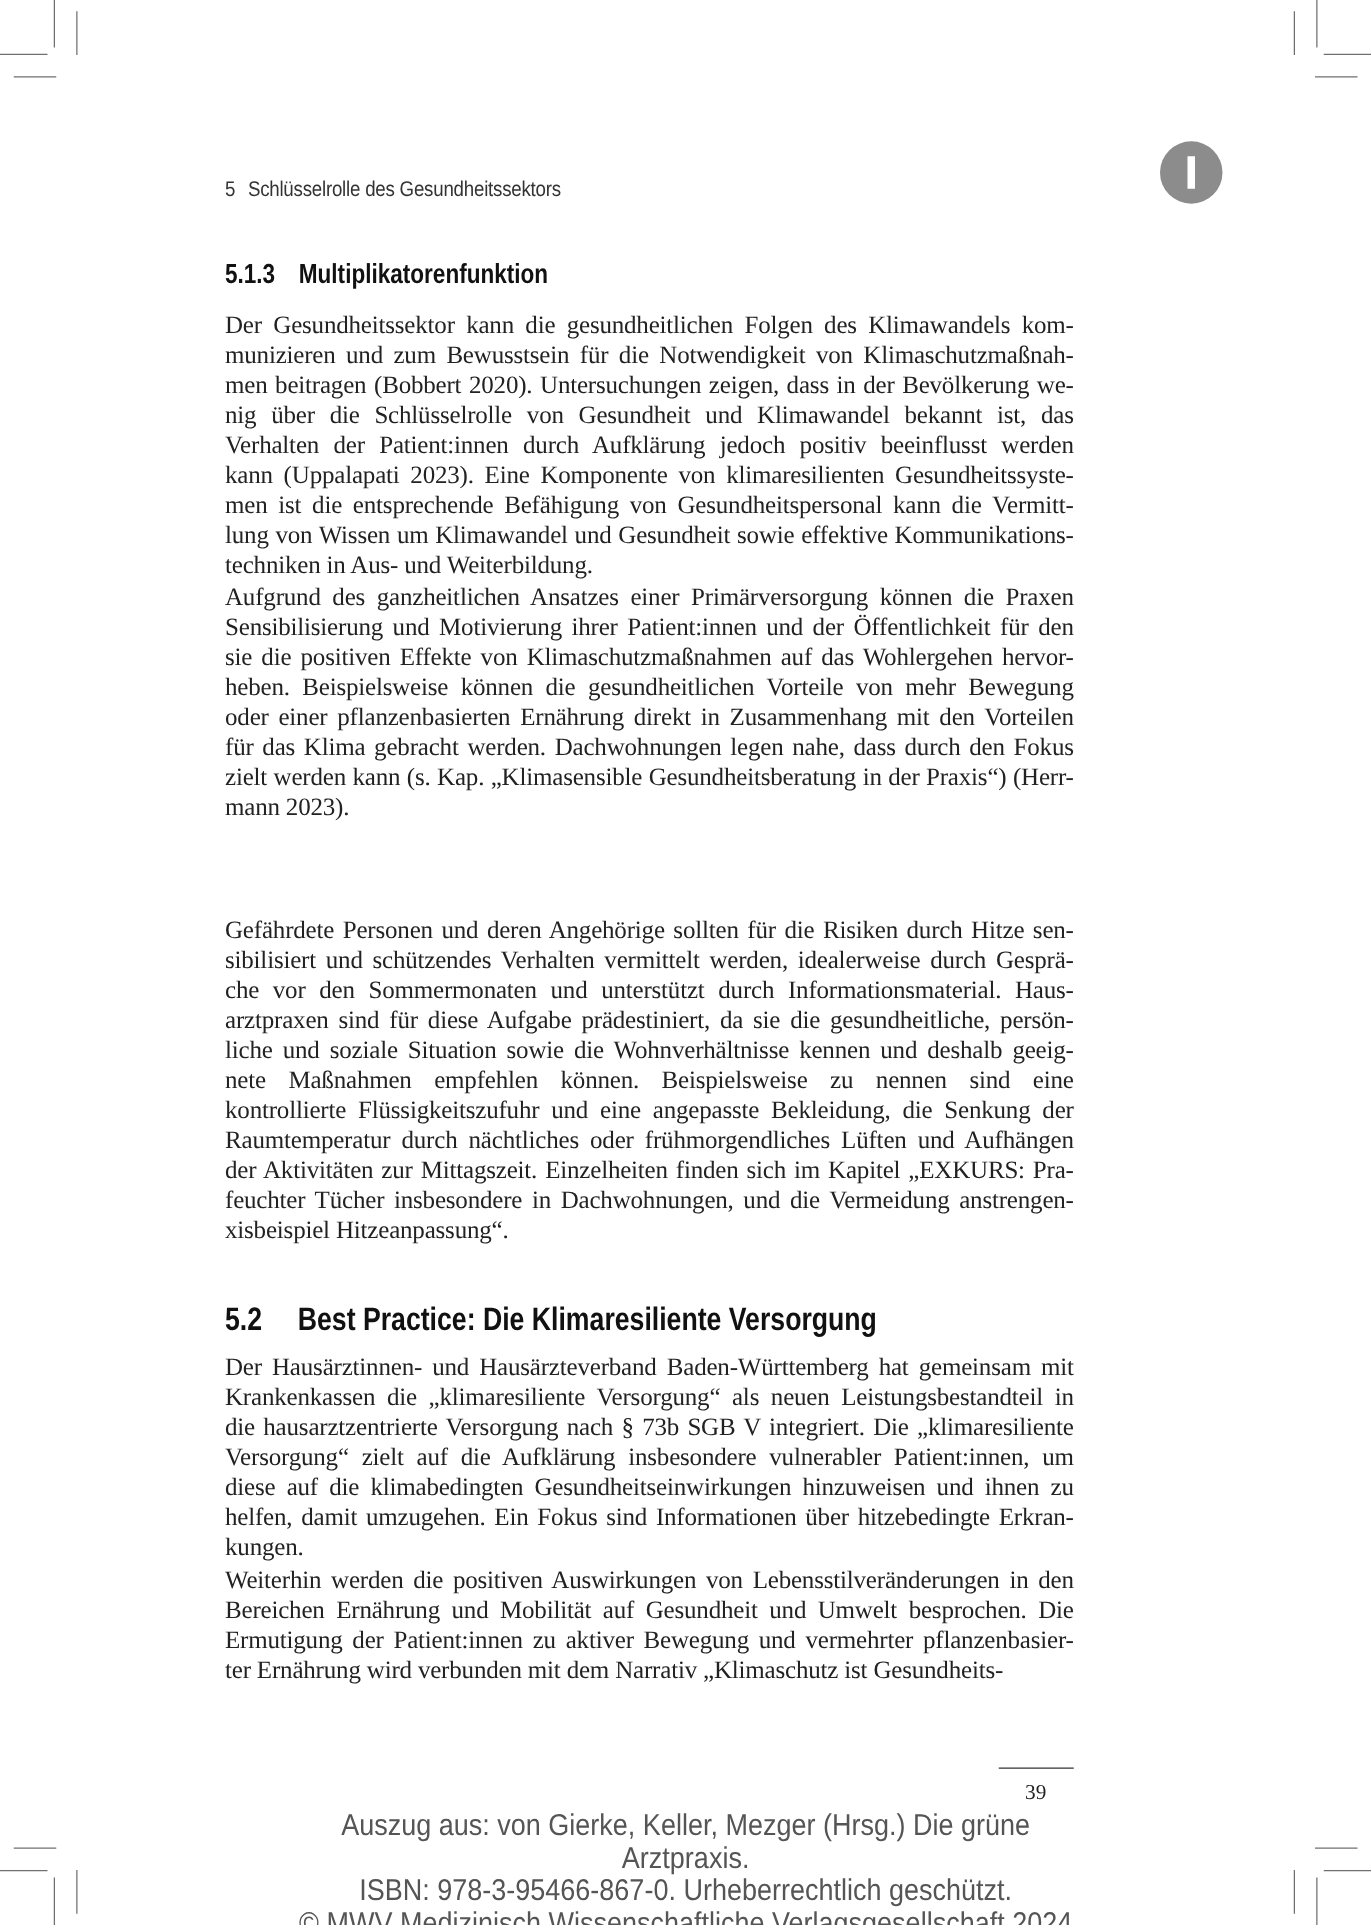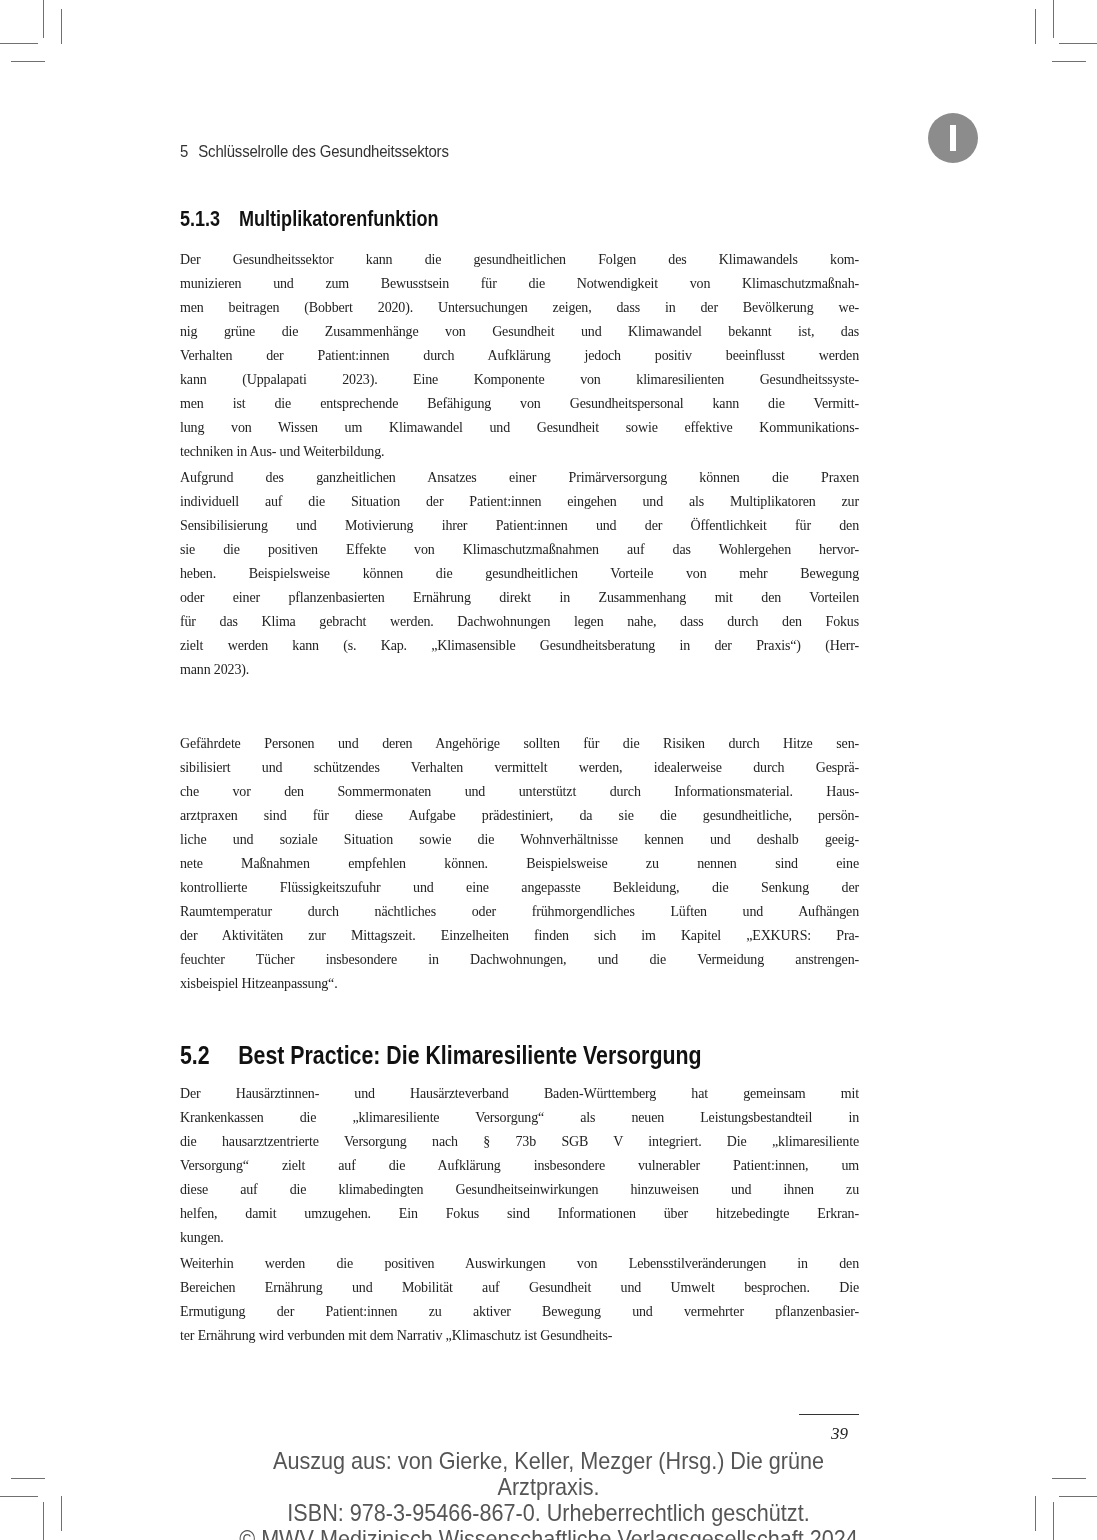--- a/index.html
+++ b/index.html
@@ -29,37 +29,37 @@
       font-family: "Liberation Sans", sans-serif; font-weight: bold; color: #111;
       transform: scaleX(0.82); transform-origin: left top; white-space: nowrap;
     }
     .h3 { top: 206px; font-size: 22px; }
     .h3 .num { display: inline-block; width: 72px; }
     .h2 { top: 1040px; font-size: 26px; }
     .h2 .num { display: inline-block; width: 71px; }
 
     .body-block {
       position: absolute; left: 180px; width: 679px;
-      font-family: "Liberation Serif", serif; font-size: 14px; line-height: 24px;
+      font-family: "Liberation Serif", serif; font-size: 20px; line-height: 24px;
       color: #222; text-align: justify; letter-spacing: -0.15px;
     }
     .body-block p { margin: 0; hyphens: manual; }
     .body-block .line { display: block; text-align: justify; text-align-last: justify; white-space: nowrap; }
     .body-block .line.last { text-align-last: left; }
 
     .p1 { top: 248px; }
     .p2 { top: 466px; }
     .p3 { top: 732px; }
     .p4 { top: 1082px; }
     .p5 { top: 1252px; }
 
     .page-rule { position: absolute; left: 799px; top: 1414px; width: 60px; height: 1px; background: #333; }
     .page-number {
-      position: absolute; left: 820px; top: 1424px; width: 39px; text-align: center;
-      font-family: "Liberation Serif", serif; font-size: 17px; color: #222; font-style: italic;
+      position: absolute; left: 820px; top: 1424px; width: 39px; text-align: left;
+      font-family: "Liberation Serif", serif; font-size: 17px; color: #222;
     }
 
     .footer-notice {
       position: absolute; left: 200px; top: 1448px; width: 697px; text-align: center;
       font-family: "Liberation Sans", sans-serif; font-size: 24px; line-height: 26px; color: #555;
     }
     .footer-notice div { transform: scaleX(0.9); }
   </style>
 </head>
 <body>
@@ -95,32 +95,31 @@
 
 <div class="section-heading h3">
   <span class="num">5.1.3</span><span>Multiplikatorenfunktion</span>
 </div>
 
 <div class="body-block p1">
     <p>
       <span class="line">Der Gesundheitssektor kann die gesundheitlichen Folgen des Klimawandels kom-</span>
       <span class="line">munizieren und zum Bewusstsein für die Notwendigkeit von Klimaschutzmaßnah-</span>
       <span class="line">men beitragen (Bobbert 2020). Untersuchungen zeigen, dass in der Bevölkerung we-</span>
-      <span class="line">nig grüne die Zusammenhänge von Gesundheit und Klimawandel bekannt ist, das</span>
+      <span class="line">nig über die Schlüsselrolle von Gesundheit und Klimawandel bekannt ist, das</span>
       <span class="line">Verhalten der Patient:innen durch Aufklärung jedoch positiv beeinflusst werden</span>
       <span class="line">kann (Uppalapati 2023). Eine Komponente von klimaresilienten Gesundheitssyste-</span>
       <span class="line">men ist die entsprechende Befähigung von Gesundheitspersonal kann die Vermitt-</span>
       <span class="line">lung von Wissen um Klimawandel und Gesundheit sowie effektive Kommunikations-</span>
       <span class="line last">techniken in Aus- und Weiterbildung.</span>
     </p>
   </div>
 <div class="body-block p2">
     <p>
       <span class="line">Aufgrund des ganzheitlichen Ansatzes einer Primärversorgung können die Praxen</span>
-      <span class="line">individuell auf die Situation der Patient:innen eingehen und als Multiplikatoren zur</span>
       <span class="line">Sensibilisierung und Motivierung ihrer Patient:innen und der Öffentlichkeit für den</span>
       <span class="line">sie die positiven Effekte von Klimaschutzmaßnahmen auf das Wohlergehen hervor-</span>
       <span class="line">heben. Beispielsweise können die gesundheitlichen Vorteile von mehr Bewegung</span>
       <span class="line">oder einer pflanzenbasierten Ernährung direkt in Zusammenhang mit den Vorteilen</span>
       <span class="line">für das Klima gebracht werden. Dachwohnungen legen nahe, dass durch den Fokus</span>
       <span class="line">zielt werden kann (s. Kap. „Klimasensible Gesundheitsberatung in der Praxis“) (Herr-</span>
       <span class="line last">mann 2023).</span>
     </p>
   </div>
 <div class="body-block p3">

